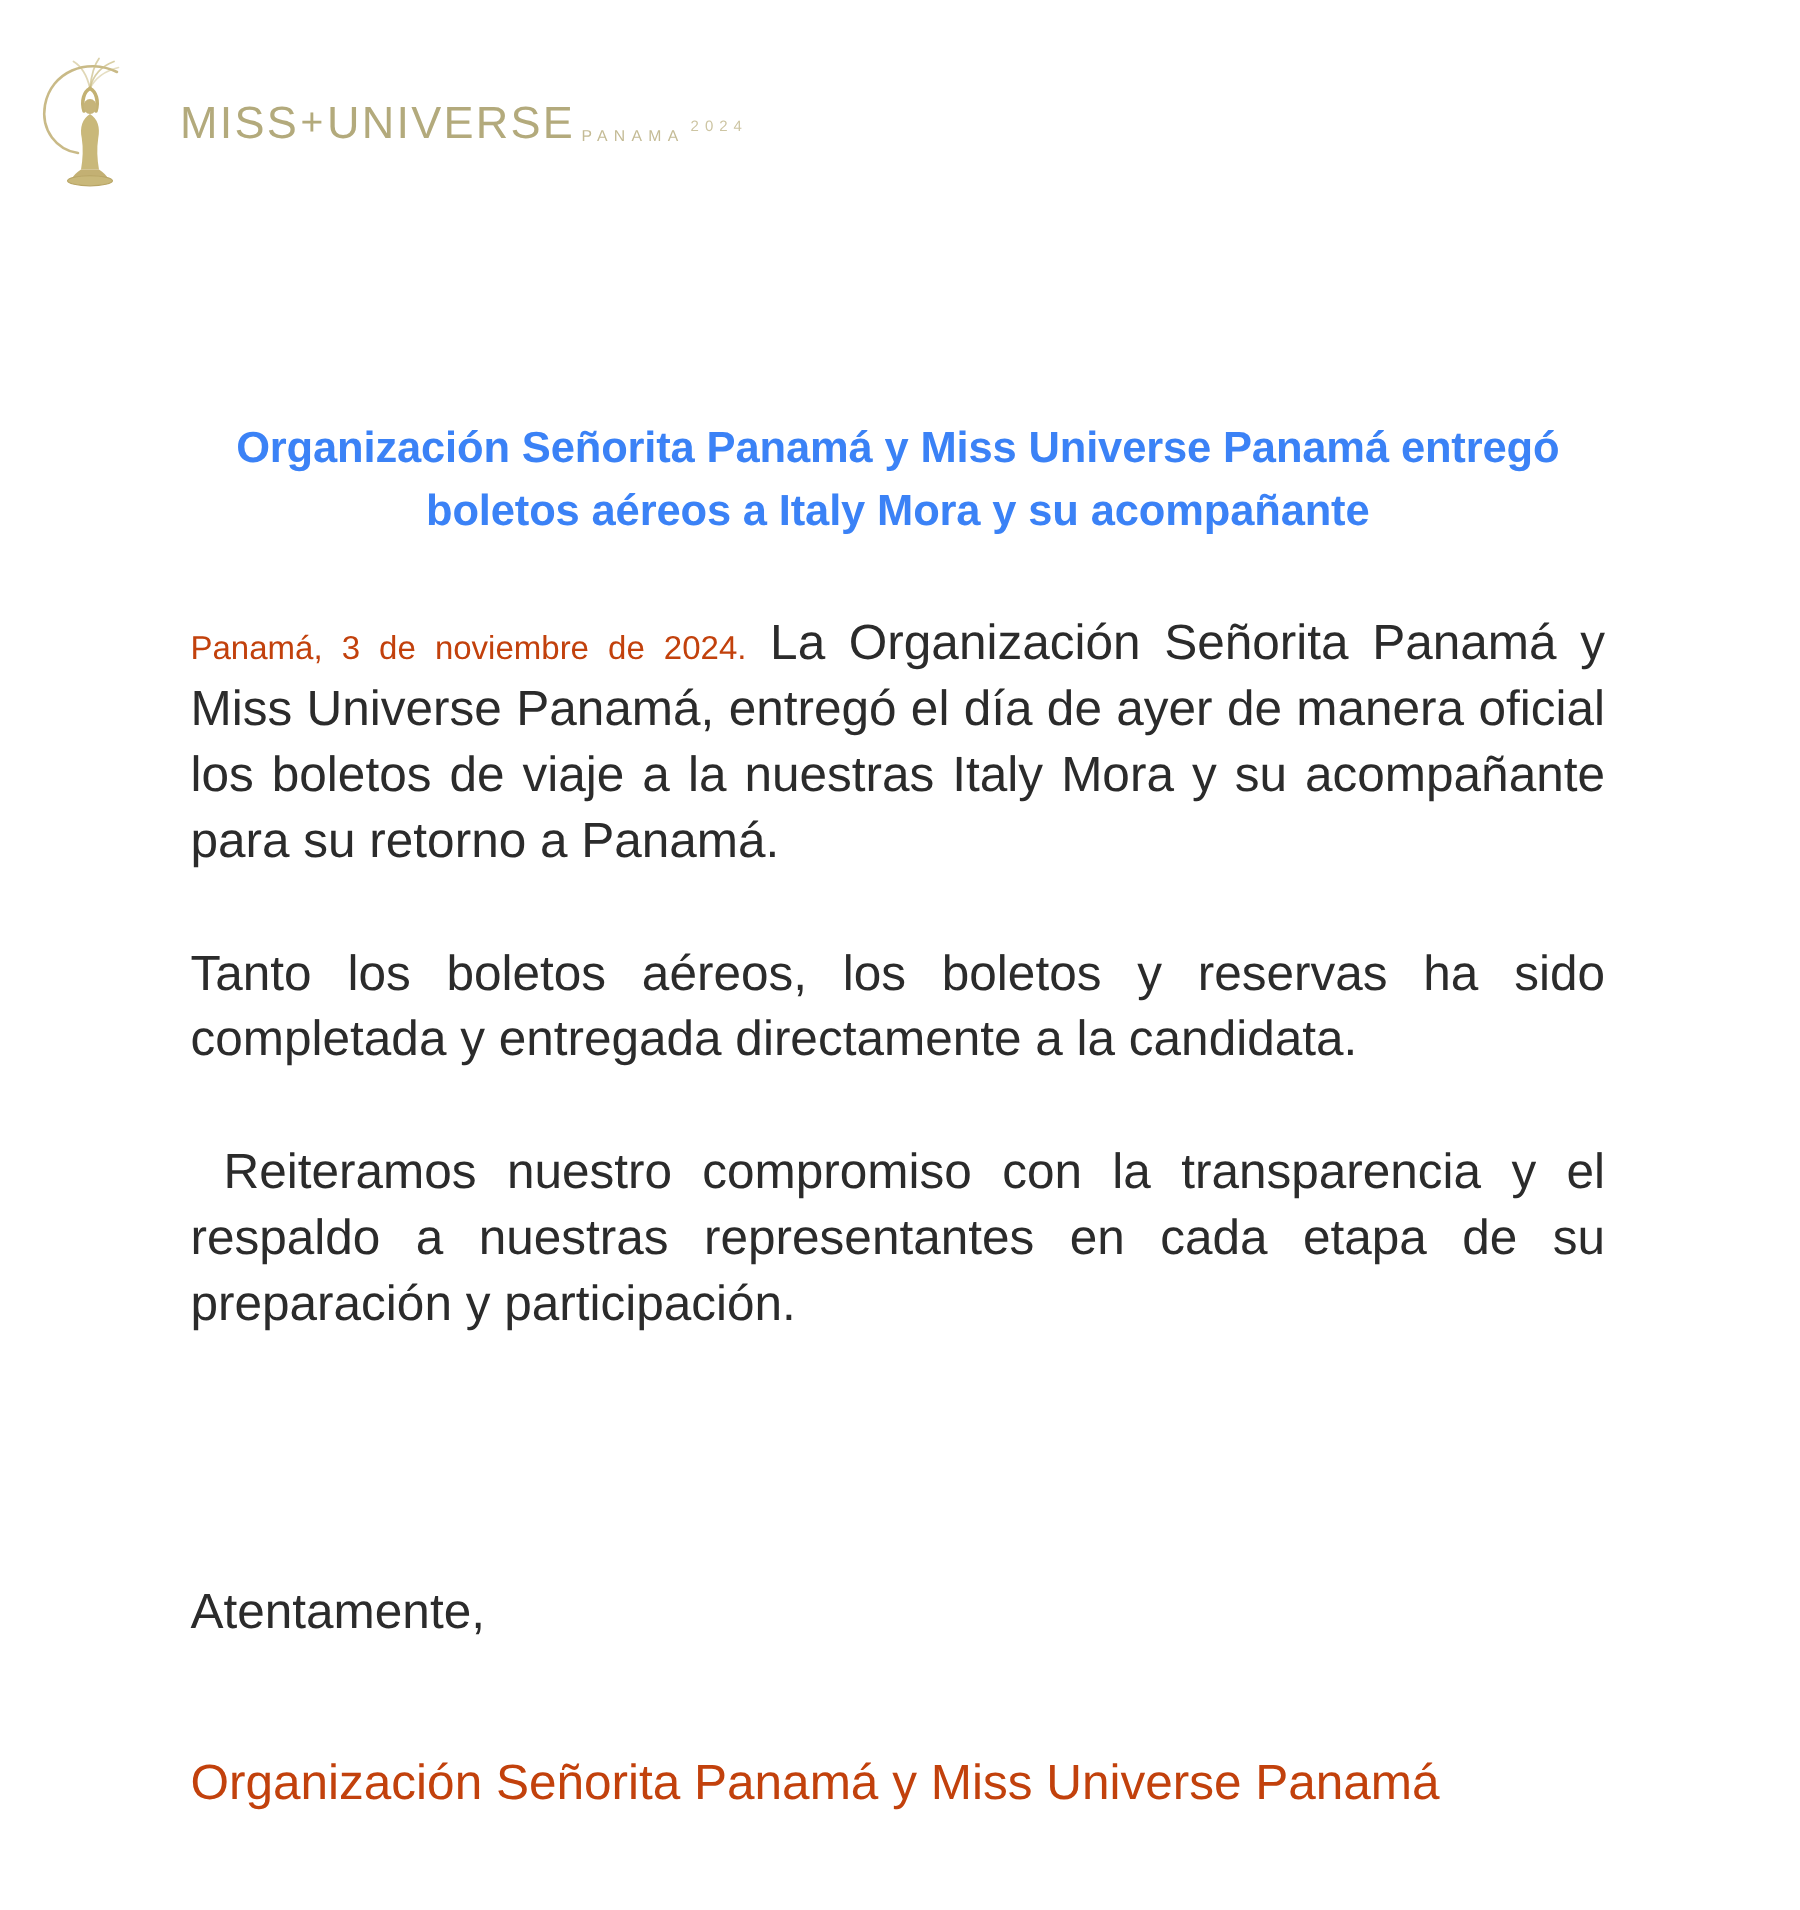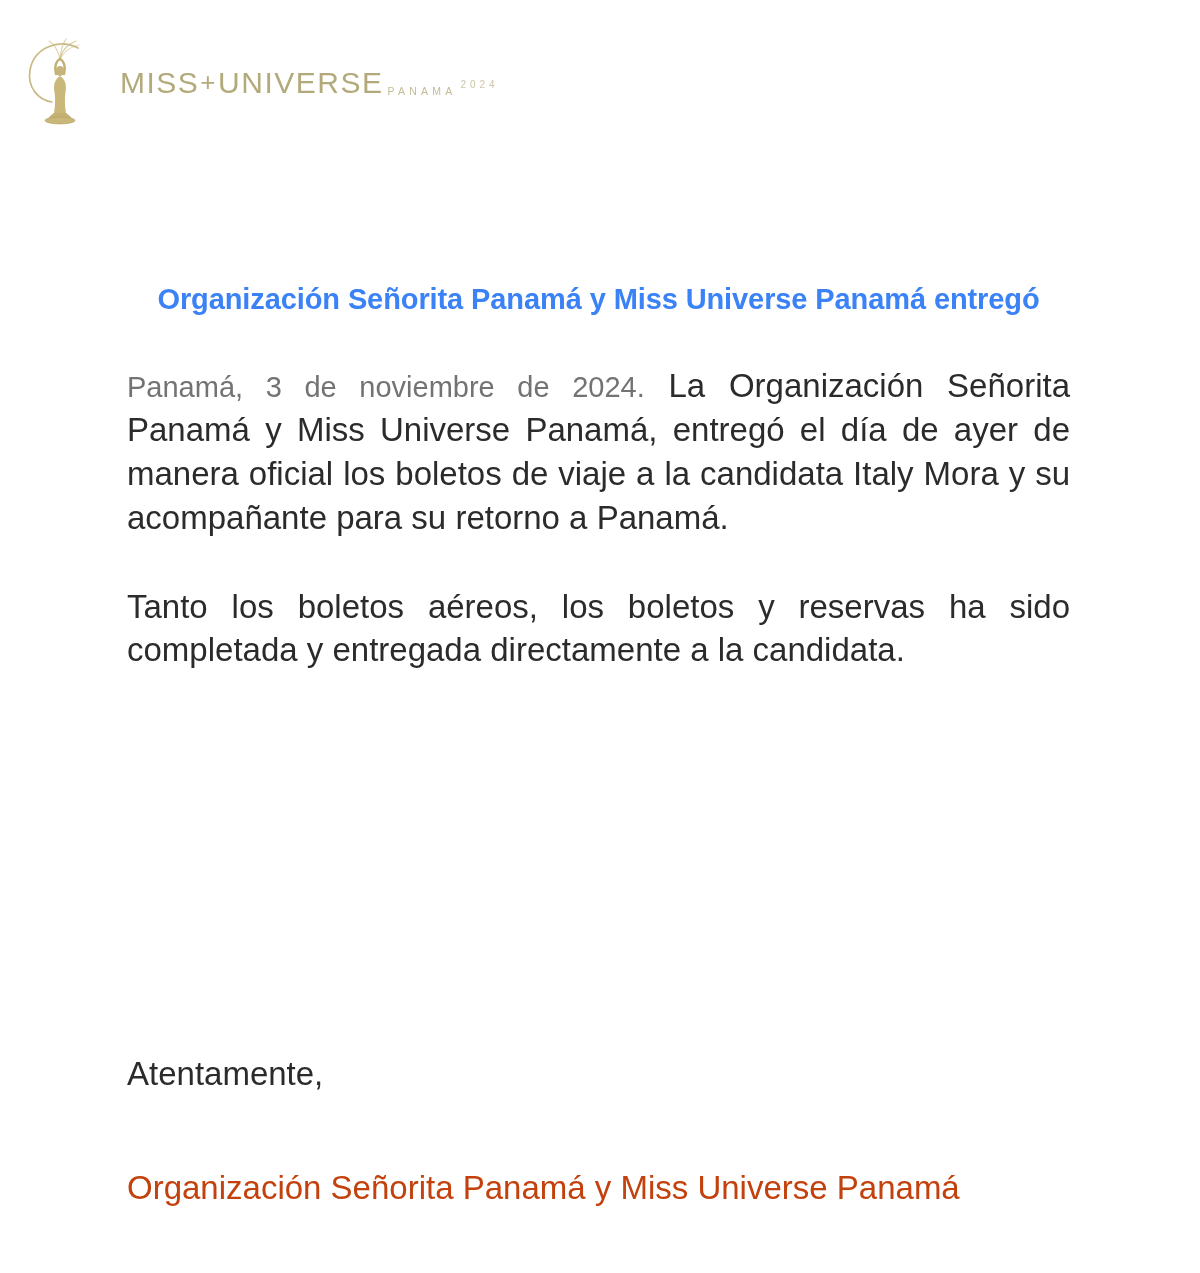--- a/index.html
+++ b/index.html
@@ -95,22 +95,22 @@
     line-height: 1.33;
     text-align: justify;
     text-justify: inter-word;
     color: #2b2b2b;
     margin: 0 0 45px 0;
     font-weight: 400;
   }
   .para:last-of-type { margin-bottom: 0; }
 
   .dateline {
-    font-size: 29px;
-    color: #737373;
+    font-size: 22px;
+    color: #c2410c;
   }
 
   .para-indent { text-indent: 22px; }
 
   .signoff-block {
     position: absolute;
     left: 127px;
     top: 1052px;
     width: 943px;
   }
@@ -166,26 +166,28 @@
     </div>
 
     <div class="logo-country">PANAMA</div>
     <div class="logo-year">2024</div>
   </div>
 
   <div class="content">
 
     <h1 class="headline">
       <span>Organización Señorita Panamá y Miss Universe Panamá entregó</span><br>
+      <span>boletos aéreos a Italy Mora y su acompañante</span>
     </h1>
 
-    <p class="para"><span class="dateline">Panamá, 3 de noviembre de 2024.</span><span> La Organización Señorita Panamá y Miss Universe Panamá,  entregó el día de ayer de manera oficial los boletos de viaje a la candidata Italy Mora y su acompañante para su retorno a Panamá.</span></p>
+    <p class="para"><span class="dateline">Panamá, 3 de noviembre de 2024.</span><span> La Organización Señorita Panamá y Miss Universe Panamá,  entregó el día de ayer de manera oficial los boletos de viaje a la nuestras Italy Mora y su acompañante para su retorno a Panamá.</span></p>
 
     <p class="para">Tanto los boletos aéreos, los boletos y reservas ha sido completada y entregada directamente a la candidata.</p>
 
+    <p class="para para-indent">Reiteramos nuestro compromiso con la transparencia y el respaldo a nuestras representantes en cada etapa de su preparación y participación.</p>
   </div>
 
   <div class="signoff-block">
     <p class="signoff">Atentamente,</p>
     <p class="signoff-org">Organización Señorita Panamá y Miss Universe Panamá</p>
   </div>
 
 </div>
 
 </body></html>

